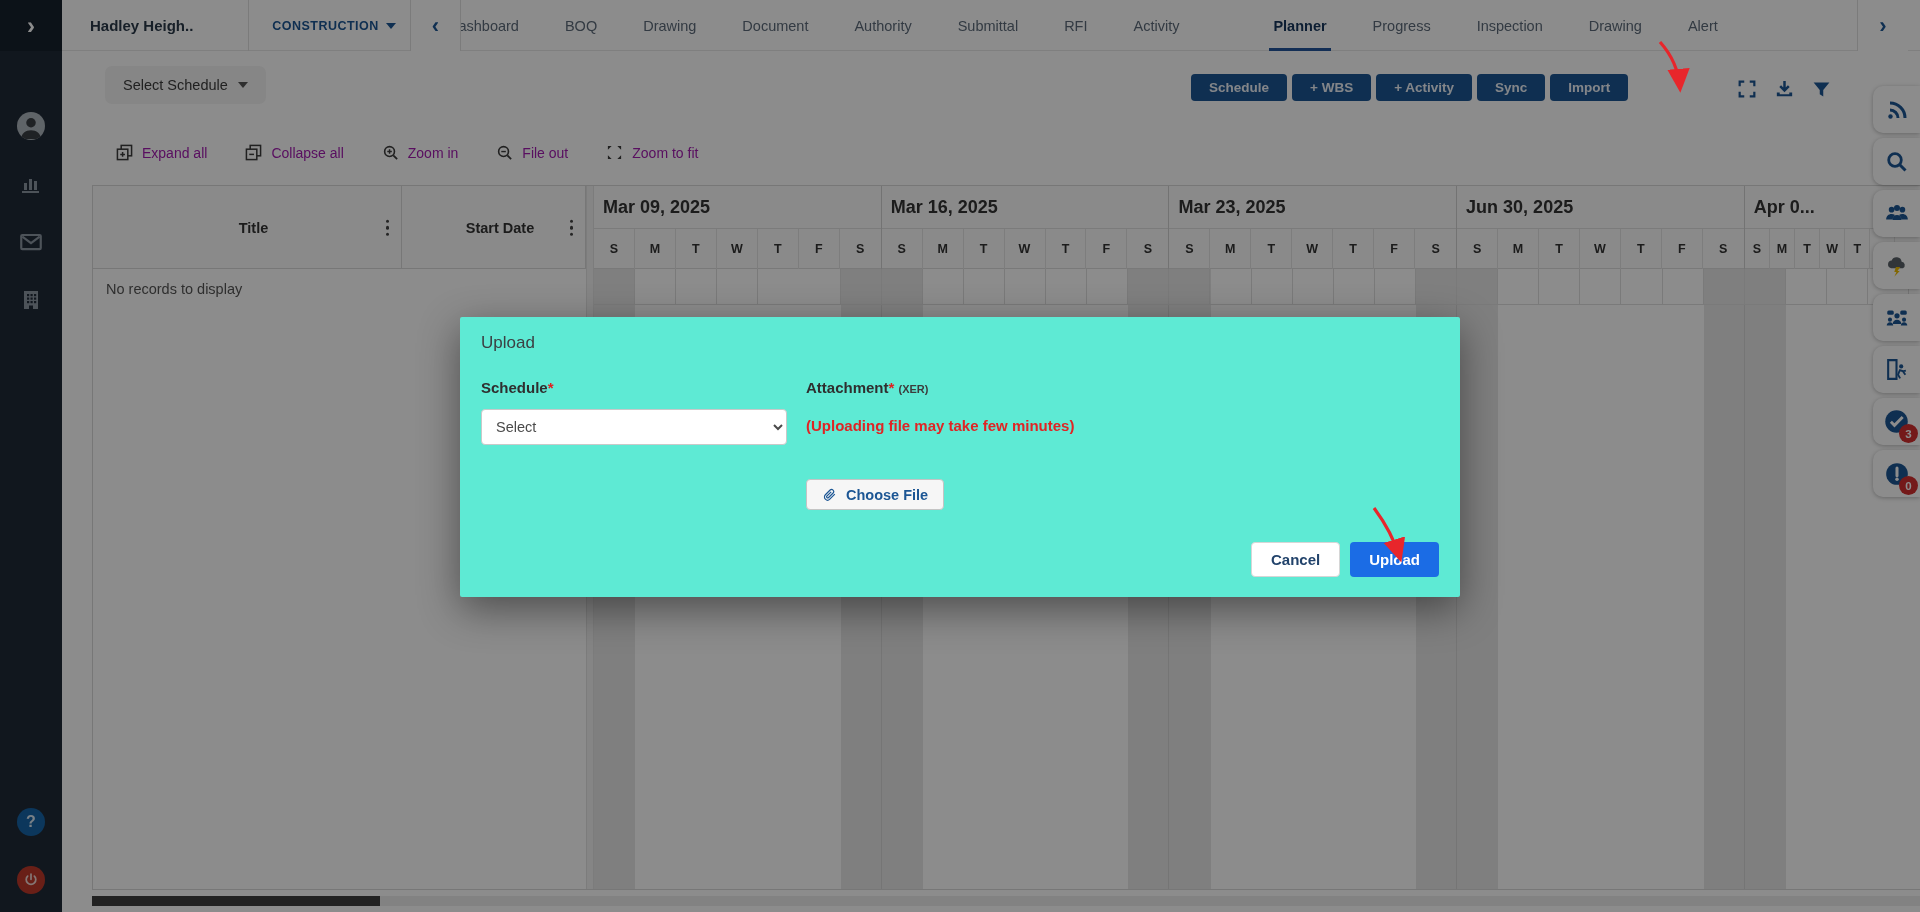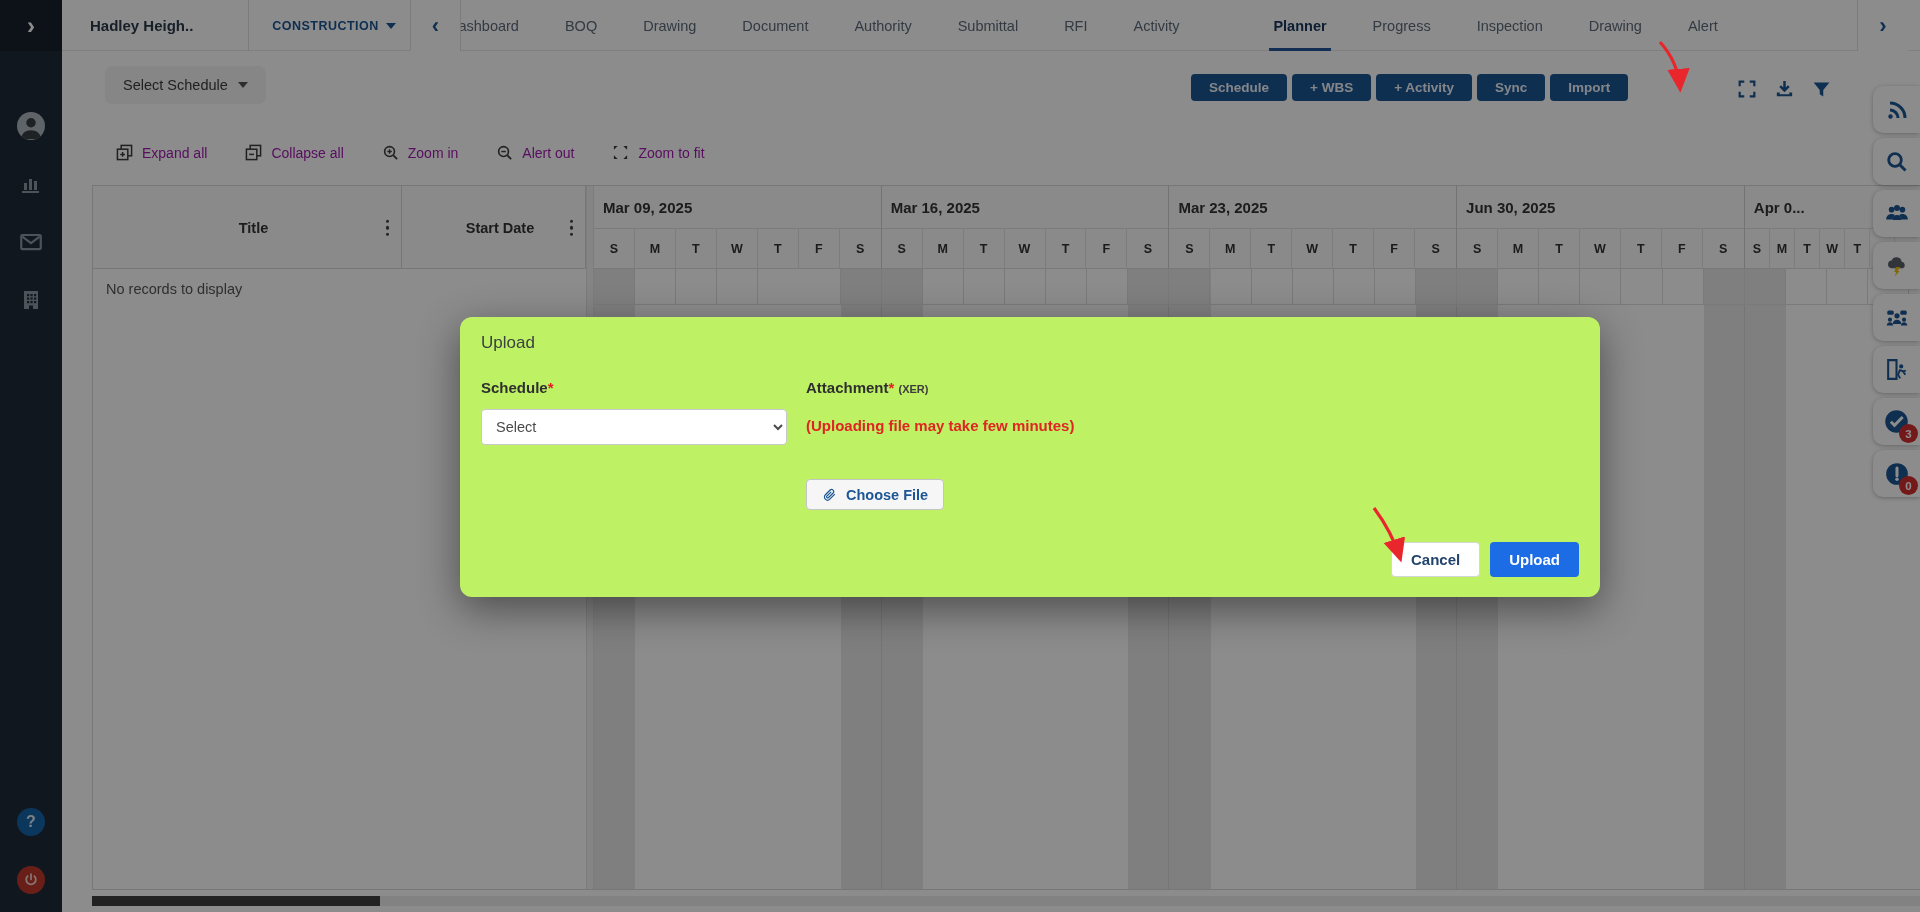--- a/index.html
+++ b/index.html
@@ -57,21 +57,21 @@
   .col-title { left:0; width:309px; }
   .col-start { left:309px; width:184px; }
   .col-menu { position:absolute; right:12px; top:50%; transform:translateY(-50%); display:flex; flex-direction:column; gap:3px; cursor:pointer; }
   .col-menu i { width:3.5px; height:3.5px; border-radius:50%; background:#444; display:block; }
   .empty-row { position:absolute; left:13px; top:95px; font-size:14.5px; color:#555; }
   .vscroll { position:absolute; left:493px; top:0; width:8px; height:705px; background:#f3f3f3; border-left:1px solid #e2e2e2; border-right:1px solid #e2e2e2; }
 
   .gantt { position:absolute; left:501px; top:0; right:0; height:705px; overflow:hidden; }
   .gantt-header { position:absolute; left:0; top:0; right:0; height:83px; background:#fbfbfb; border-bottom:1px solid #dcdcdc; }
   .week-col { position:absolute; top:0; height:83px; border-right:1px solid #d2d2d2; overflow:hidden; }
-  .week-label { height:43px; display:flex; align-items:center; padding-left:9px; font-size:15px; font-weight:bold; color:#333;
+  .week-label { height:43px; display:flex; align-items:center; padding-left:9px; font-size:18px; font-weight:bold; color:#333;
     border-bottom:1px solid #e0e0e0; white-space:nowrap; }
   .day-row { height:40px; display:flex; }
   .day-cell { width:41.1px; display:flex; align-items:center; justify-content:center; font-size:12.5px; font-weight:bold; color:#333;
     border-right:1px solid #e3e3e3; }
   .day-cell:last-child { border-right:none; }
   .gantt-body { position:absolute; left:0; top:83px; right:0; bottom:0; background:
     repeating-linear-gradient(to right, #e7e7e7 0 41.1px, transparent 41.1px 246.6px, #e7e7e7 246.6px 287.7px); }
   .week-lines { position:absolute; inset:0; background:
     repeating-linear-gradient(to right, transparent 0 286.7px, #d6d6d6 286.7px 287.7px); }
   .first-row { position:absolute; left:0; top:0; right:0; height:36px; border-bottom:1px solid #dedede; background:
@@ -82,21 +82,21 @@
 
   
   .right-tabs { position:absolute; right:0; top:86px; width:50px; display:flex; flex-direction:column; gap:5px; z-index:12; }
   .side-tab { position:relative; width:47px; height:47px; margin-left:3px; background:#fff; border-radius:10px 0 0 10px;
     box-shadow:0 1px 4px rgba(0,0,0,.28); display:flex; align-items:center; justify-content:center; cursor:pointer; }
   .side-badge { position:absolute; right:2px; bottom:2px; min-width:19px; height:19px; border-radius:50%; background:#d32f2f; color:#fff;
     font-size:11.5px; font-weight:bold; display:flex; align-items:center; justify-content:center; }
 
   
   .backdrop { position:absolute; inset:0; background:rgba(0,0,0,0.45); z-index:40; }
-  .modal { position:absolute; left:460px; top:317px; width:1140px; height:280px; background:#bef264; border-radius:12px; z-index:50;
+  .modal { position:absolute; left:460px; top:317px; width:1000px; height:280px; background:#5eead4; border-radius:2px; z-index:50;
     box-shadow:0 12px 40px rgba(0,0,0,.45); }
   .modal-title { position:absolute; left:21px; top:16px; font-size:17px; font-weight:500; color:#3c4043; }
   .field-label { position:absolute; top:62px; font-size:15px; font-weight:bold; color:#2f2f2f; }
   .req { color:#e02020; }
   .schedule-select { position:absolute; left:21px; top:92px; width:306px; height:36px; border:1px solid #c9c9c9; border-radius:4px;
     font-size:14.5px; color:#4a4a4a; padding:0 10px; background:#fff; font-family:"Liberation Sans",sans-serif; }
   .attach-format { font-size:11px; font-weight:bold; color:#3c3c3c; }
   .upload-note { position:absolute; left:346px; top:100px; font-size:15px; font-weight:bold; color:#e02424; }
   .choose-file { position:absolute; left:346px; top:162px; height:31px; padding:0 15px; background:#f6f6f6; border:1px solid #c4c4c4;
     border-radius:4px; display:flex; align-items:center; gap:9px; font-size:14.5px; font-weight:bold; color:#1c5694;
@@ -249,21 +249,21 @@
           <path d="M8 5.6v4.8M5.6 8h4.8" stroke="#3c3c3c" stroke-width="1.5"></path>
         </svg>
       <span>Zoom in</span>
     </div>
     <div class="gt-item">
       <svg width="17" height="17" viewBox="0 0 18 18">
           <circle cx="8" cy="8" r="5.2" fill="none" stroke="#3c3c3c" stroke-width="1.7"></circle>
           <path d="M12 12l4 4" stroke="#3c3c3c" stroke-width="1.9"></path>
           <path d="M5.6 8h4.8" stroke="#3c3c3c" stroke-width="1.5"></path>
         </svg>
-      <span>Alert out</span>
+      <span>File out</span>
     </div>
     <div class="gt-item">
       <svg width="17" height="17" viewBox="0 0 18 18">
           <g fill="#3c3c3c">
             <path d="M2 2h4L2 6zM16 2v4l-4-4zM2 16v-4l4 4zM16 16h-4l4-4z"></path>
           </g>
         </svg>
       <span>Zoom to fit</span>
     </div>
   </div>

